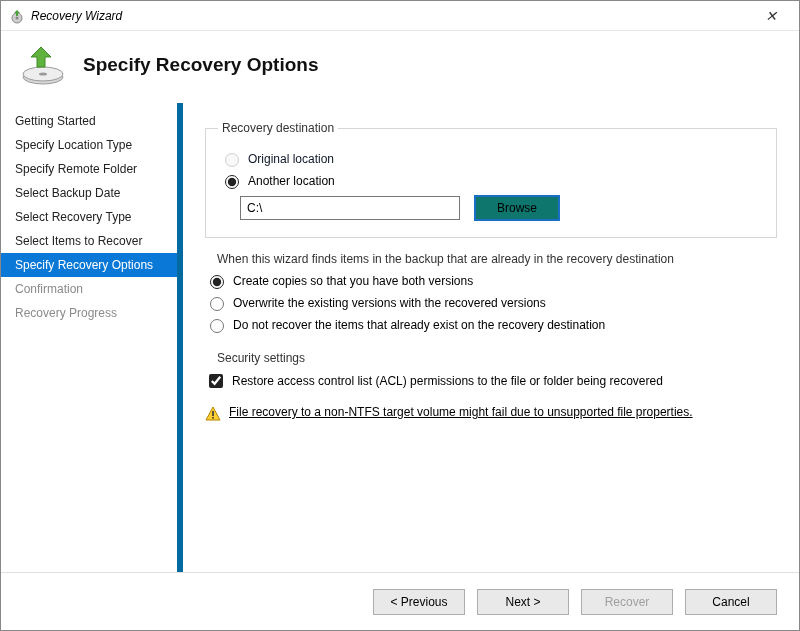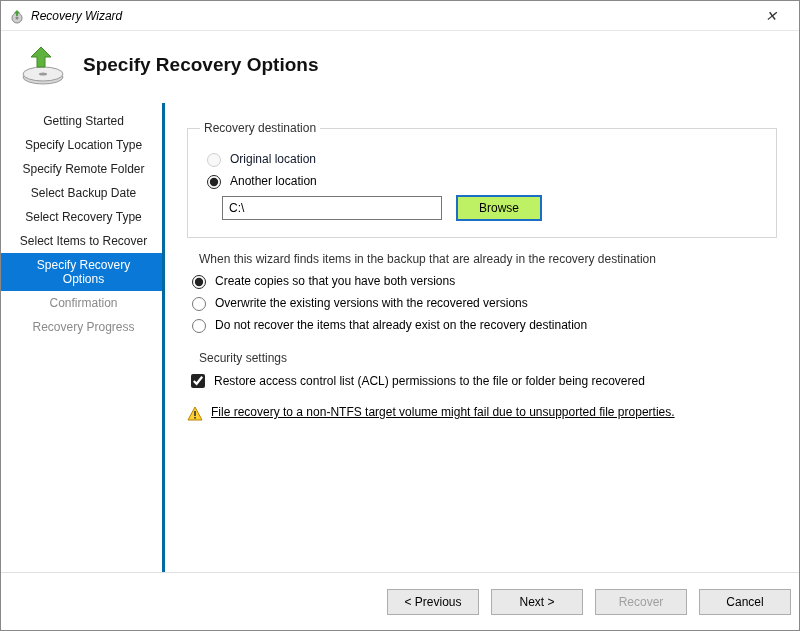--- a/index.html
+++ b/index.html
@@ -43,24 +43,23 @@
     font-size: 19px;
     font-weight: 700;
     color: #111;
   }
   .body {
     flex: 1;
     display: flex;
     overflow: hidden;
   }
   .sidebar {
-    width: 164px;
-    border-right: 3px solid #0369a1;
+    width: 182px;
+    border-right: 6px solid #0369a1;
     padding-top: 6px;
-    text-align: center;
   }
   .sidebar .step {
     padding: 5px 10px 5px 14px;
     font-size: 12px;
     color: #222;
     cursor: default;
   }
   .sidebar .step.selected {
     background: #0a78d6;
     color: #fff;
@@ -106,21 +105,21 @@
     width: 220px;
     height: 24px;
     border: 1px solid #767676;
     padding: 2px 6px;
     font-family: inherit;
     font-size: 12px;
   }
   .browse-btn {
     height: 26px;
     width: 86px;
-    background: #bef264;
+    background: #0f766e;
     border: 2px solid #1a6fc4;
     font-size: 12px;
     cursor: pointer;
   }
   .section-label {
     font-size: 12px;
     color: #333;
     margin: 10px 0 6px 12px;
   }
   .warning-row {
@@ -131,21 +130,21 @@
     text-decoration: underline;
   }
   .warning-row svg { width:16px; height:16px; flex:0 0 16px; margin-top:1px;}
   .footer {
     border-top: 1px solid #e0e0e0;
     height: 58px;
     display: flex;
     align-items: center;
     justify-content: flex-end;
     gap: 12px;
-    padding: 0 8px;
+    padding: 0 22px;
   }
   .footer button {
     height: 26px;
     width: 92px;
     background: #e9e9e9;
     border: 1px solid #adadad;
     font-size: 12px;
     cursor: pointer;
   }
   .footer button:disabled {

